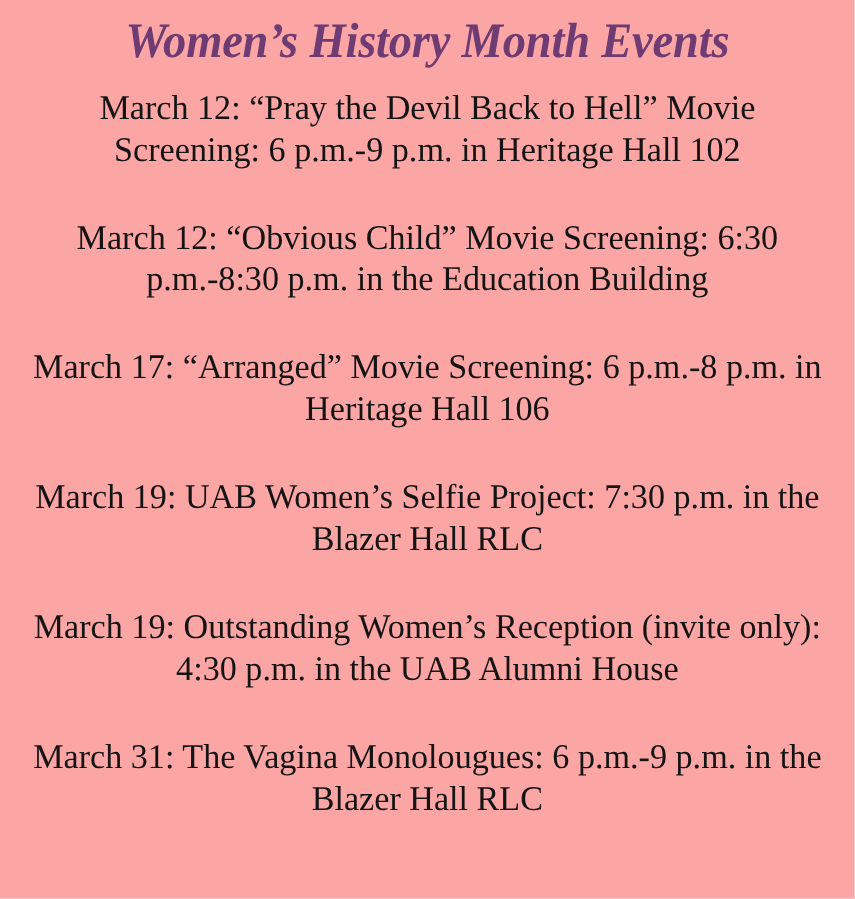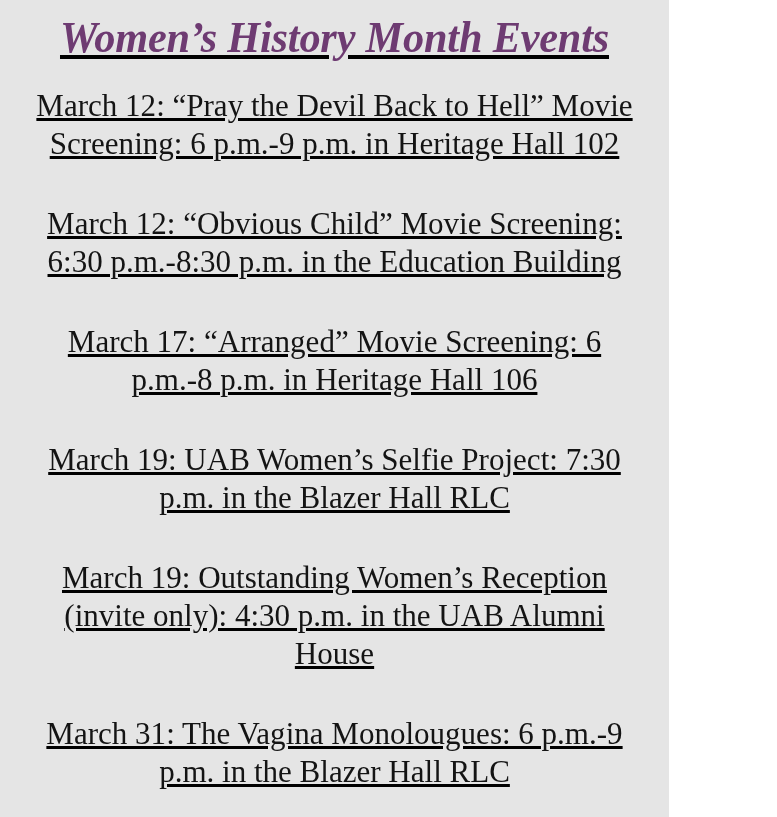--- a/index.html
+++ b/index.html
@@ -8,47 +8,46 @@
   }
   body {
     width: 777px;
     height: 817px;
     background: #ffffff;
     font-family: "Liberation Serif", "DejaVu Serif", serif;
     overflow: hidden;
   }
 
   .page {
-    width: 669px;
+    width: 777px;
     height: 817px;
     box-sizing: border-box;
-    background: #e5e5e5;
+    background: #fca5a5;
     position: relative;
     padding: 0;
-    text-decoration: underline;
   }
 
   .flyer-title {
     text-align: center;
     color: #6E3B72;
     font-family: "Liberation Serif", "DejaVu Serif", serif;
     font-weight: bold;
     font-style: italic;
     font-size: 45px;
     line-height: 52px;
     letter-spacing: -0.2px;
     margin: 0;
     padding-top: 11px;
     transform: scaleX(0.94);
     transform-origin: center top;
     white-space: nowrap;
   }
 
   .events-list {
-    margin: 8px;
+    margin: 0;
     padding: 0;
     list-style: none;
     padding-top: 16px;
   }
 
   .event-item {
     text-align: center;
     color: #141414;
     font-family: "Liberation Serif", "DejaVu Serif", serif;
     font-size: 31.5px;

